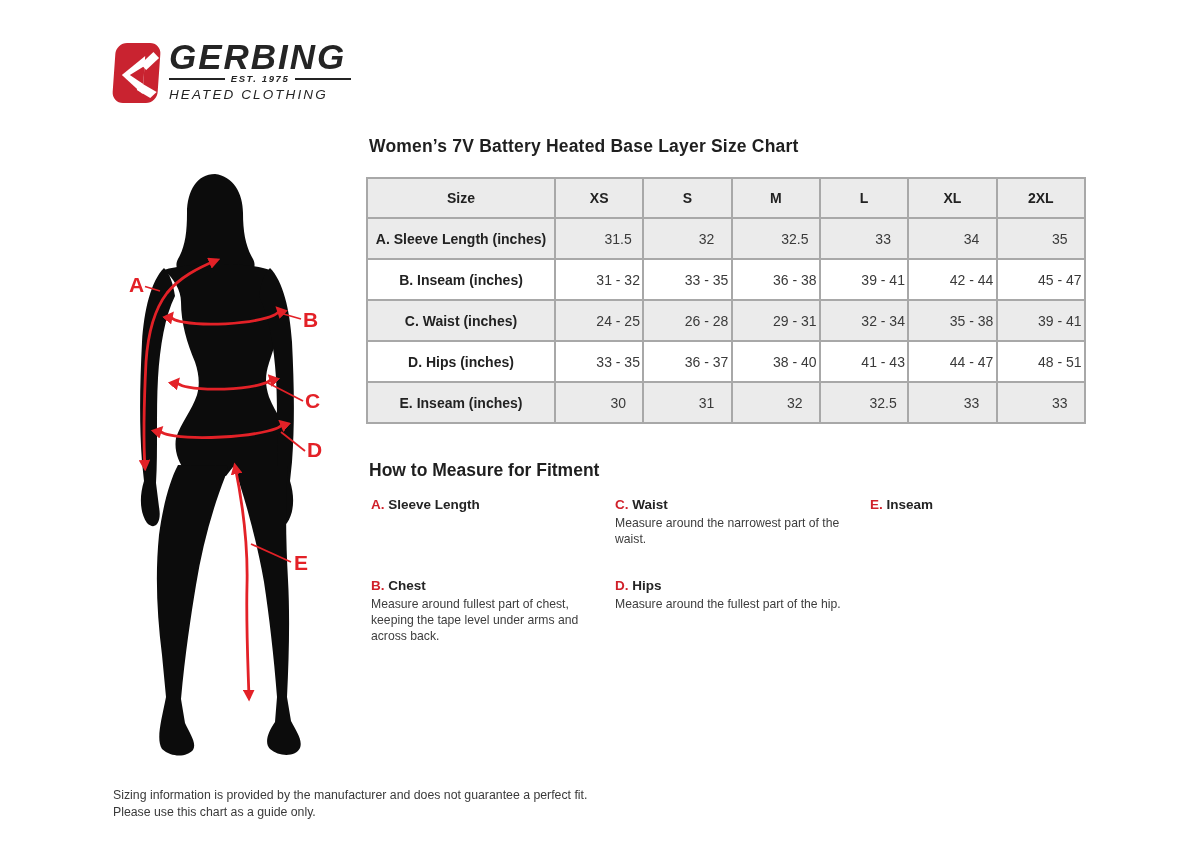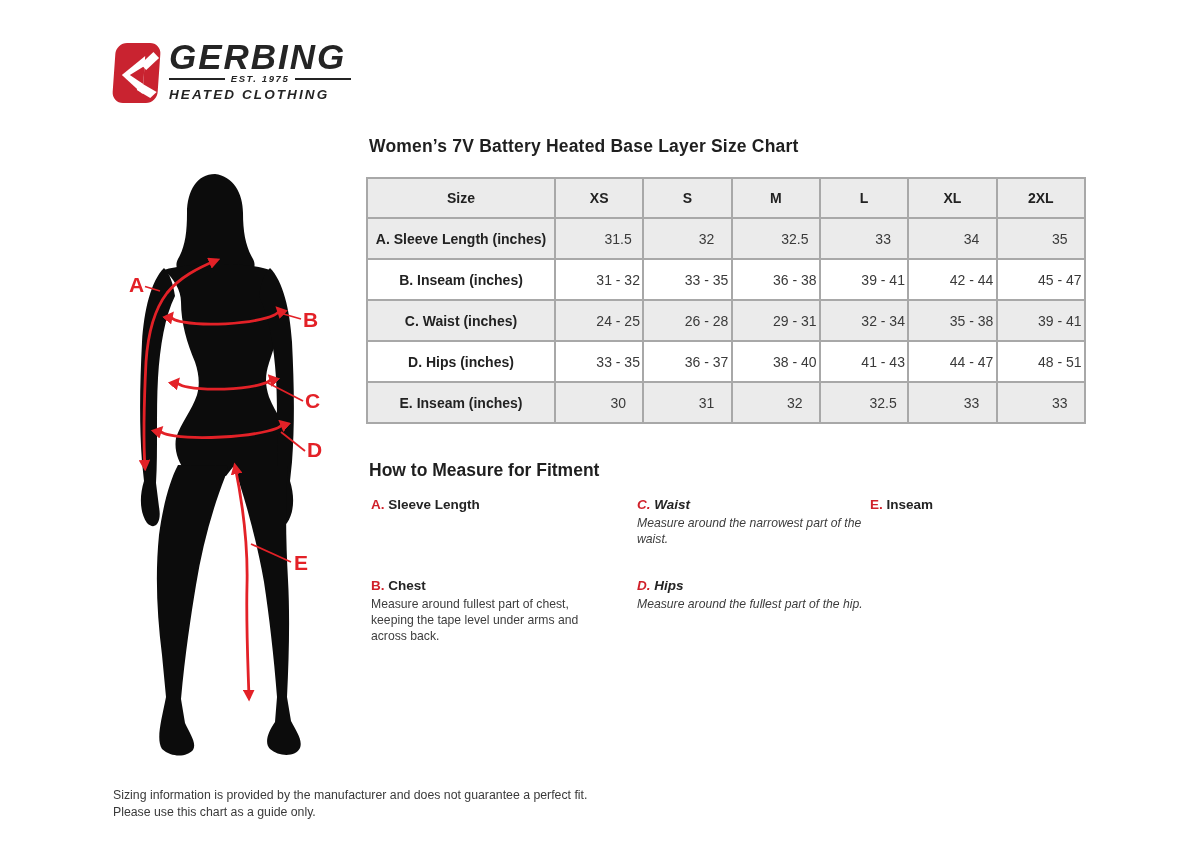--- a/index.html
+++ b/index.html
@@ -11,21 +11,21 @@
   
   .logo{position:absolute;left:113px;top:42px;display:flex;align-items:center;}
   .logo-badge{width:47px;height:62px;transform:skewX(-4deg);}
   .logo-text{margin-left:9px;width:182px;}
   .logo-name{font-style:italic;font-weight:700;font-size:35px;line-height:26px;
     letter-spacing:2px;color:#242424;white-space:nowrap;}
   .logo-est-row{display:flex;align-items:center;margin-top:3px;}
   .logo-est-row .rule{flex:1;height:2px;background:#242424;}
   .logo-est{font-style:italic;font-weight:700;font-size:9.5px;letter-spacing:1.6px;
     color:#242424;padding:0 6px;white-space:nowrap;}
-  .logo-tagline{font-style:italic;font-weight:700;font-size:13.5px;letter-spacing:2.1px;
+  .logo-tagline{font-style:italic;font-weight:400;font-size:13.5px;letter-spacing:2.1px;
     color:#242424;margin-top:3px;white-space:nowrap;}
   
   .figure{position:absolute;left:100px;top:150px;width:270px;height:630px;}
   .fig-label{font-family:"Liberation Sans",sans-serif;font-weight:700;font-size:21px;}
   
   .main{position:absolute;left:366px;top:136px;width:720px;}
   .page-title{margin:0 0 20px 3px;font-size:17.5px;font-weight:700;color:#1f1f1f;
     letter-spacing:0.2px;}
   table.size-chart{border-collapse:collapse;width:720px;table-layout:fixed;}
   .size-chart th,.size-chart td{border:2px solid #a8a8a8;text-align:center;
@@ -36,21 +36,21 @@
   .size-chart thead th:first-child{width:186px;}
   .size-chart tbody tr:nth-child(odd){background:#ebebeb;}
   .size-chart tbody tr:nth-child(even){background:#ffffff;}
   .size-chart tbody th{font-weight:700;color:#222;}
   .size-chart tbody td{color:#3a3a3a;font-weight:400;padding-left:38px;}
   
   .fitment-heading{margin:36px 0 0 3px;font-size:17.5px;font-weight:700;color:#1f1f1f;}
   .fitment-cols{position:relative;margin-top:16px;height:200px;}
   .fit-col{position:absolute;top:0;}
   .fit-col-0{left:5px;width:228px;}
-  .fit-col-1{left:271px;width:238px;font-style:italic;}
+  .fit-col-1{left:249px;width:238px;}
   .fit-col-2{left:504px;width:216px;}
   .fit-item{min-height:63px;margin-bottom:18px;}
   .fit-item h4{margin:0 0 3px 0;font-size:13.5px;font-weight:700;color:#242424;}
   .fit-key{color:#d0202a;}
   .fit-item p{margin:0;font-size:12.2px;line-height:16px;color:#3d3d3d;}
   
   .footer{position:absolute;left:113px;top:787px;font-size:12.3px;line-height:17px;
     color:#3a3a3a;}
 </style>
 </head>

